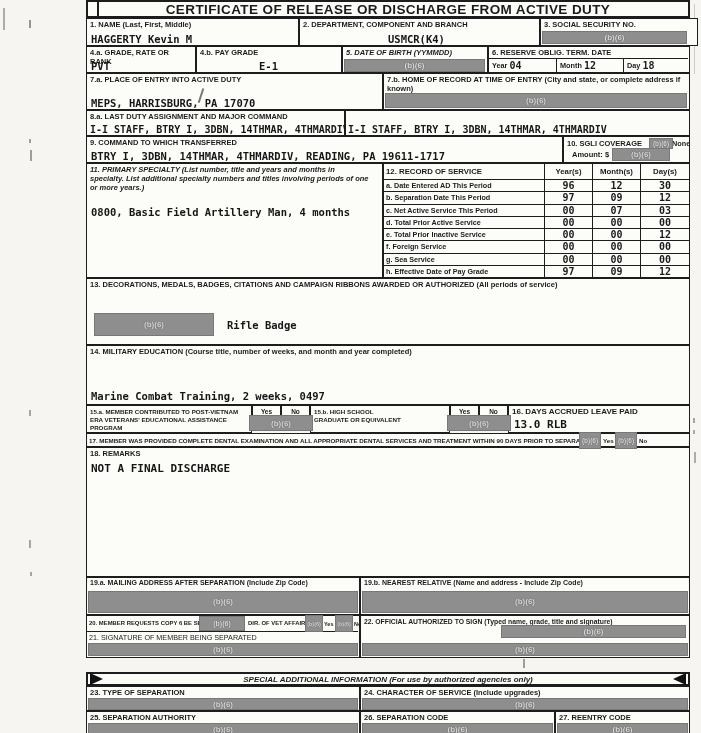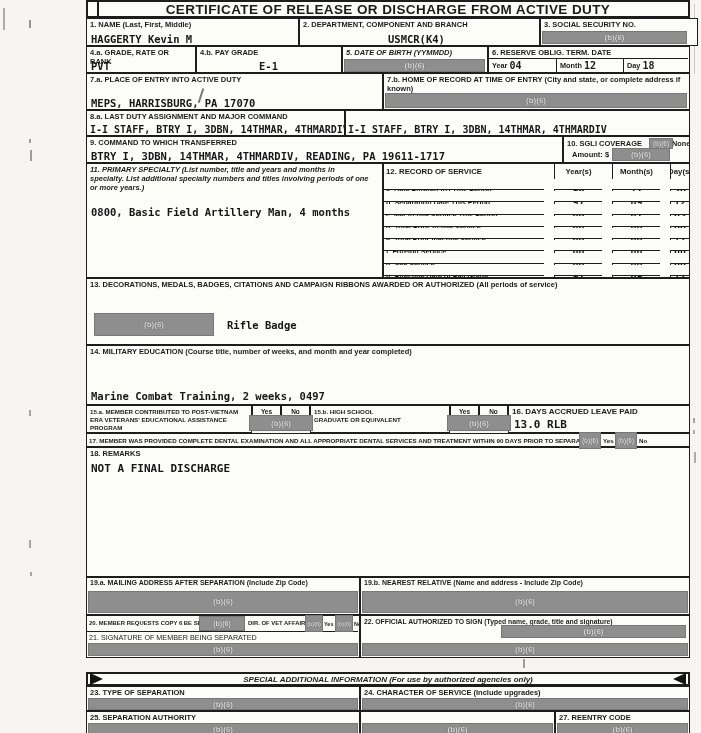--- a/index.html
+++ b/index.html
@@ -26,21 +26,21 @@
   .title { display:flex; align-items:center; justify-content:center;
            font-size:13.5px; font-weight:bold; letter-spacing:.4px; }
   .cellrow { position:absolute; display:flex; }
   .cell { border-left:1.4px solid #1d1d1d; display:flex; align-items:center; padding-left:3px; }
   .cell:first-child { border-left:none;text-align:right; }
   .clbl { font-size:7.3px; font-weight:bold; }
   .cval { font-family:"DejaVu Sans Mono",monospace; font-weight:bold; font-size:10px; margin-left:2px; }
   
   .ros-grid { position:absolute; left:0; top:0; width:100%; height:100%;
               display:grid; grid-template-columns:160px 48px 48px 1fr;
-              grid-template-rows:15px repeat(8, 1fr);gap:10px; }
+              grid-template-rows:15px repeat(8, 1fr); }
   .ros-grid > div { border-left:1.3px solid #1d1d1d; border-top:1.3px solid #1d1d1d;
                     overflow:hidden; white-space:nowrap; display:flex; align-items:center; }
   .ros-grid > div:nth-child(4n+1) { border-left:none; }
   .ros-grid > div:nth-child(-n+4) { border-top:none; }
   .ros-lbl { font-size:7.2px; font-weight:bold; padding-left:2px; }
   .ros-hdr { font-size:7.8px; font-weight:bold; justify-content:center; }
   .ros-val { font-family:"DejaVu Sans Mono",monospace; font-weight:bold; font-size:10px; justify-content:center; }
   .ynbox { position:absolute; border:1.3px solid #1d1d1d; background:#fcfcf9;
            display:flex; align-items:center; justify-content:center;
            font-size:6.5px; font-weight:bold; }
@@ -280,20 +280,21 @@
   <div class="b" style="left:274px;top:686px;width:330px;height:25px">
     <span class="lbl">24. CHARACTER OF SERVICE (Include upgrades)</span>
     <div class="redact" style="left:1px;top:11px;width:326px;height:12px">(b)(6)</div>
   </div>
 
   <div class="b" style="left:0;top:711px;width:274px;height:24px">
     <span class="lbl">25. SEPARATION AUTHORITY</span>
     <div class="redact" style="left:1px;top:11px;width:270px;height:12px">(b)(6)</div>
   </div>
   <div class="b" style="left:274px;top:711px;width:195px;height:24px">
+    <span class="lbl">26. SEPARATION CODE</span>
     <div class="redact" style="left:1px;top:11px;width:191px;height:12px">(b)(6)</div>
   </div>
   <div class="b" style="left:469px;top:711px;width:135px;height:24px">
     <span class="lbl">27. REENTRY CODE</span>
     <div class="redact" style="left:1px;top:11px;width:131px;height:12px">(b)(6)</div>
   </div>
 
 </div>
 
 </body></html>

